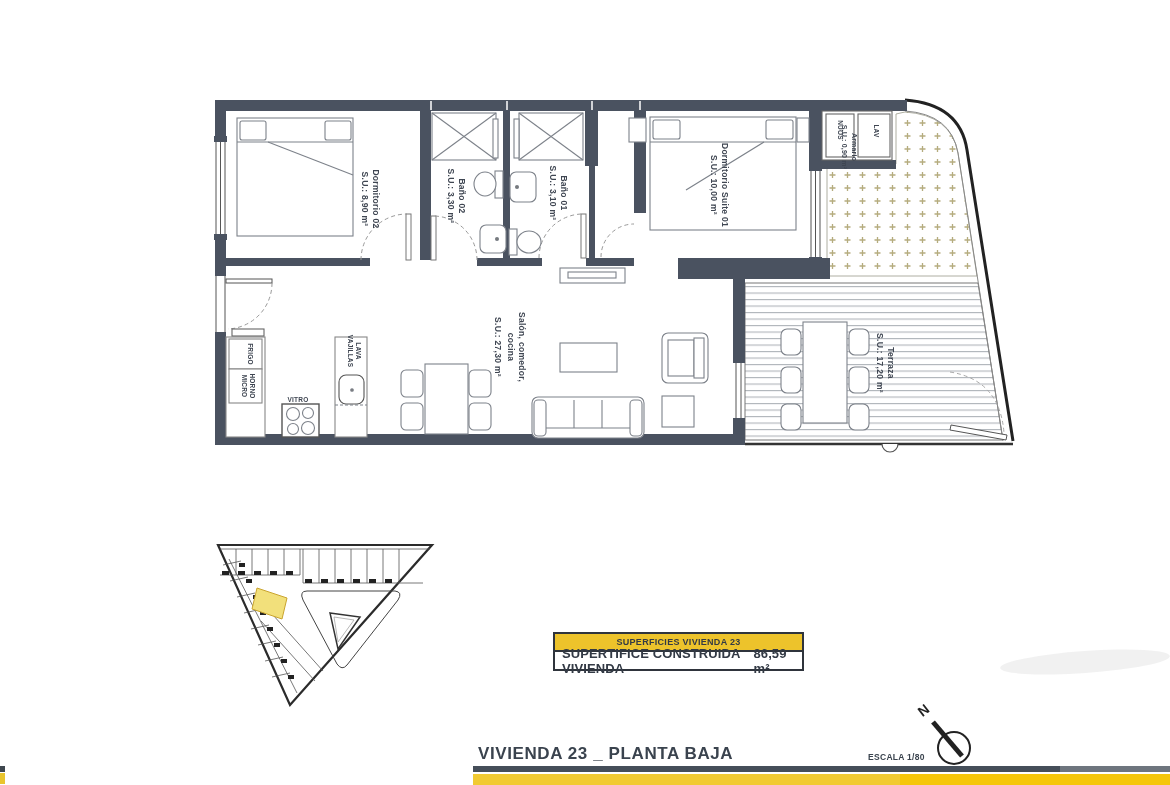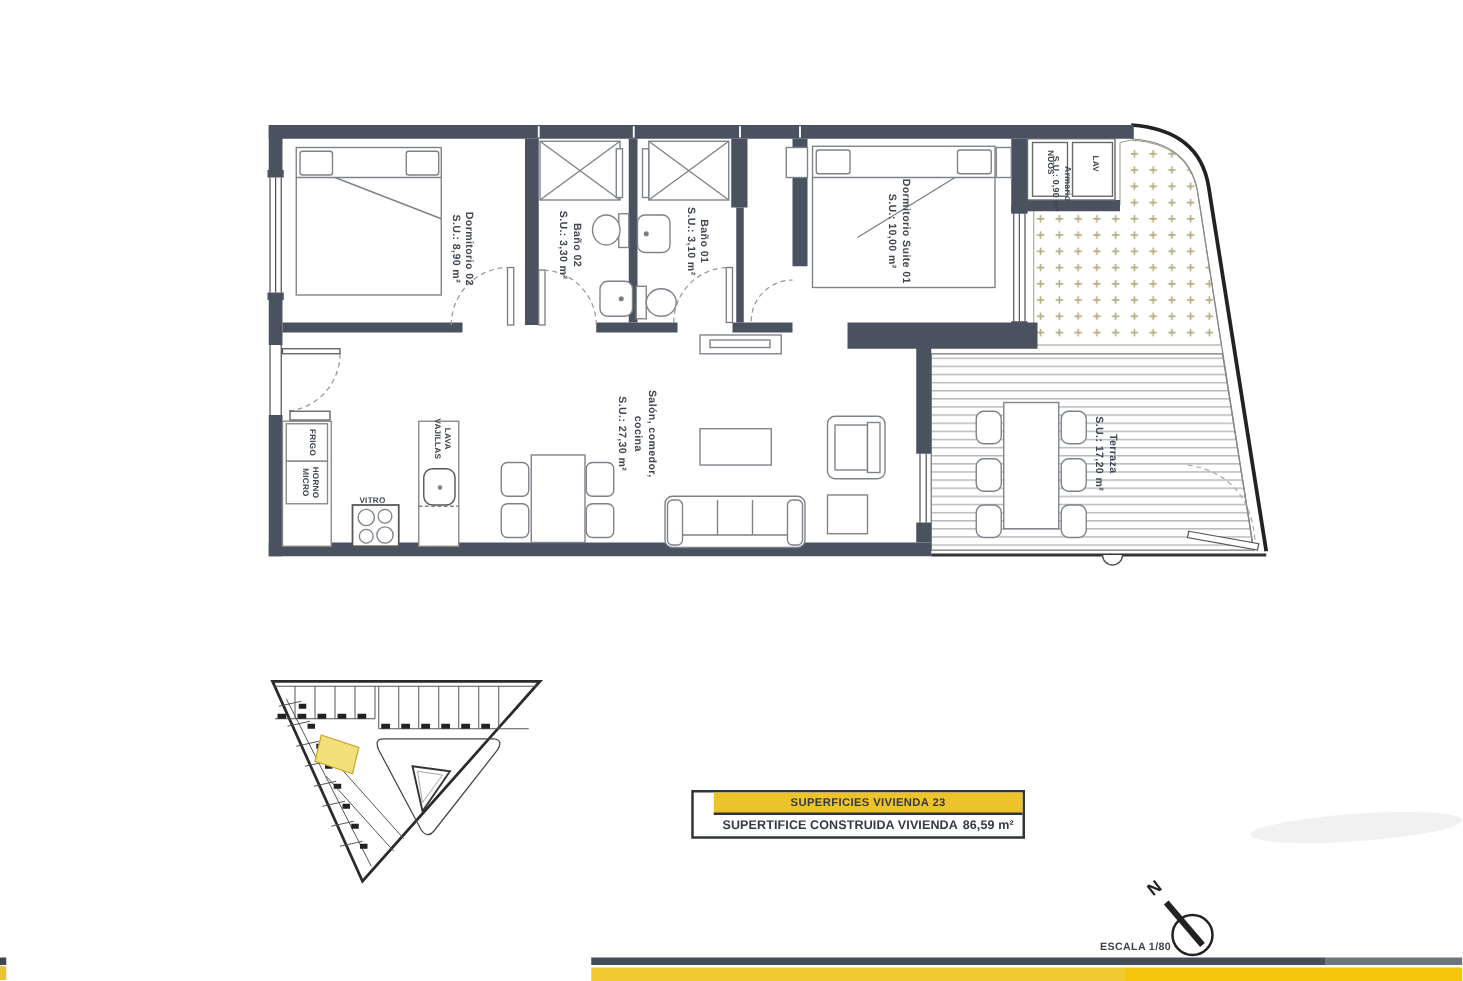--- a/index.html
+++ b/index.html
@@ -5,32 +5,32 @@
   html,body{margin:0;padding:0;background:#ffffff;}
   .page{position:relative;width:1170px;height:785px;background:#ffffff;overflow:hidden;
         font-family:"Liberation Sans", sans-serif;}
   svg{position:absolute;left:0;top:0;}
   .plan-label{font-family:"Liberation Sans",sans-serif;font-weight:bold;fill:#3f4652;}
   .lbl-room{font-size:8.5px;letter-spacing:.3px;}
   .lbl-small{font-size:6.5px;letter-spacing:.2px;}
   .lbl-armario{font-size:7px;letter-spacing:.2px;}
   
   .sum-table{position:absolute;left:553px;top:632px;width:247px;background:#fff;
-             border:2px solid #2f343c;color:#333a45;padding-left:16px;}
+             border:2px solid #2f343c;color:#333a45;}
   .sum-header{height:16px;background:#edc32b;border-bottom:2px solid #2f343c;
               display:flex;align-items:center;justify-content:center;
               font-size:9px;font-weight:bold;letter-spacing:.3px;color:#333a45;}
   .sum-row{height:17px;display:flex;align-items:center;justify-content:space-between;
-           padding:0 7px;font-size:10px;font-weight:bold;letter-spacing:.1px;}
+           padding:0 7px;font-size:13px;font-weight:bold;letter-spacing:.1px;}
   .sum-row + .sum-row{border-top:1.5px solid #2f343c;}
   
   .footer-title{position:absolute;left:478px;top:744px;font-size:17px;font-weight:bold;
                 color:#3a434e;letter-spacing:.6px;}
   .scale-label{position:absolute;left:868px;top:752px;font-size:8.5px;font-weight:bold;
-               color:#3a434e;letter-spacing:.3px;margin-left:12px;}
+               color:#3a434e;letter-spacing:.3px;}
   .bar{position:absolute;}
   .bar-dark-1{left:473px;top:766px;width:587px;height:6px;background:#454e59;}
   .bar-dark-2{left:1060px;top:766px;width:110px;height:6px;background:#6e757e;}
   .bar-yellow-1{left:473px;top:774px;width:427px;height:11px;background:#f1ca32;}
   .bar-yellow-2{left:900px;top:774px;width:270px;height:11px;background:#f5c60a;}
   .edge-dark{left:0;top:766px;width:5px;height:6px;background:#3f474f;}
   .edge-yellow{left:0;top:773px;width:5px;height:11px;background:#e9c52f;}
 </style>
 </head>
 <body>
@@ -300,20 +300,21 @@
   </svg>
 
   <div class="sum-table">
     <div class="sum-header">SUPERFICIES VIVIENDA 23</div>
     <div class="sum-row">
       <span>SUPERTIFICE CONSTRUIDA VIVIENDA</span>
       <span>86,59 m²</span>
     </div>
   </div>
 
+  <div class="footer-title">VIVIENDA 23 _ PLANTA BAJA</div>
   <div class="scale-label">ESCALA 1/80</div>
 
   <svg width="80" height="75" viewBox="0 0 80 75" style="left:900px;top:695px;">
     <circle cx="54" cy="53" r="16" fill="none" stroke="#222" stroke-width="2"></circle>
     <line x1="62" y1="61" x2="33" y2="27" stroke="#222" stroke-width="5"></line>
     <text x="24" y="20" transform="rotate(-38 24 16)" style="font-family:'Liberation Sans',sans-serif;font-weight:bold;font-size:14px;fill:#222;" text-anchor="middle">N</text>
   </svg>
 
   <div class="bar bar-dark-1"></div>
   <div class="bar bar-dark-2"></div>

